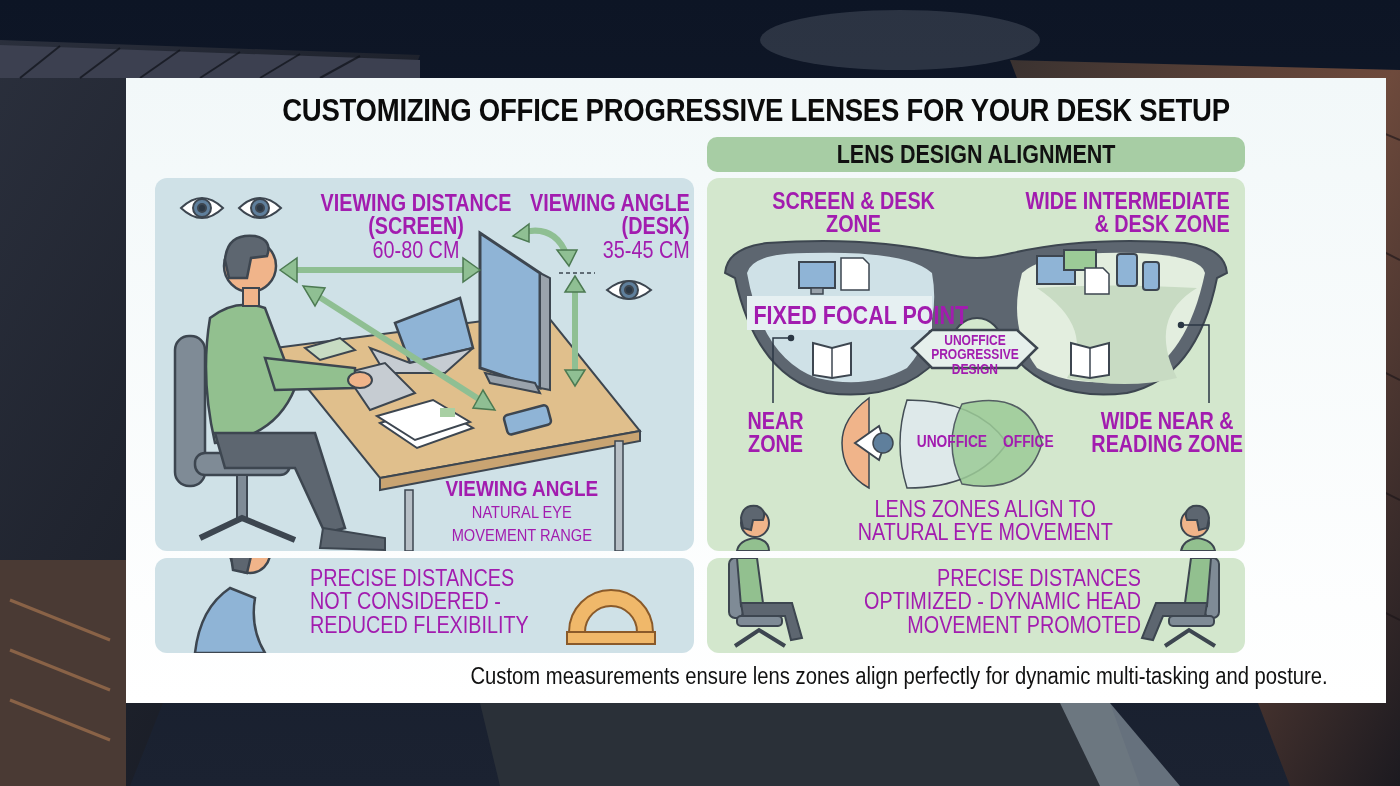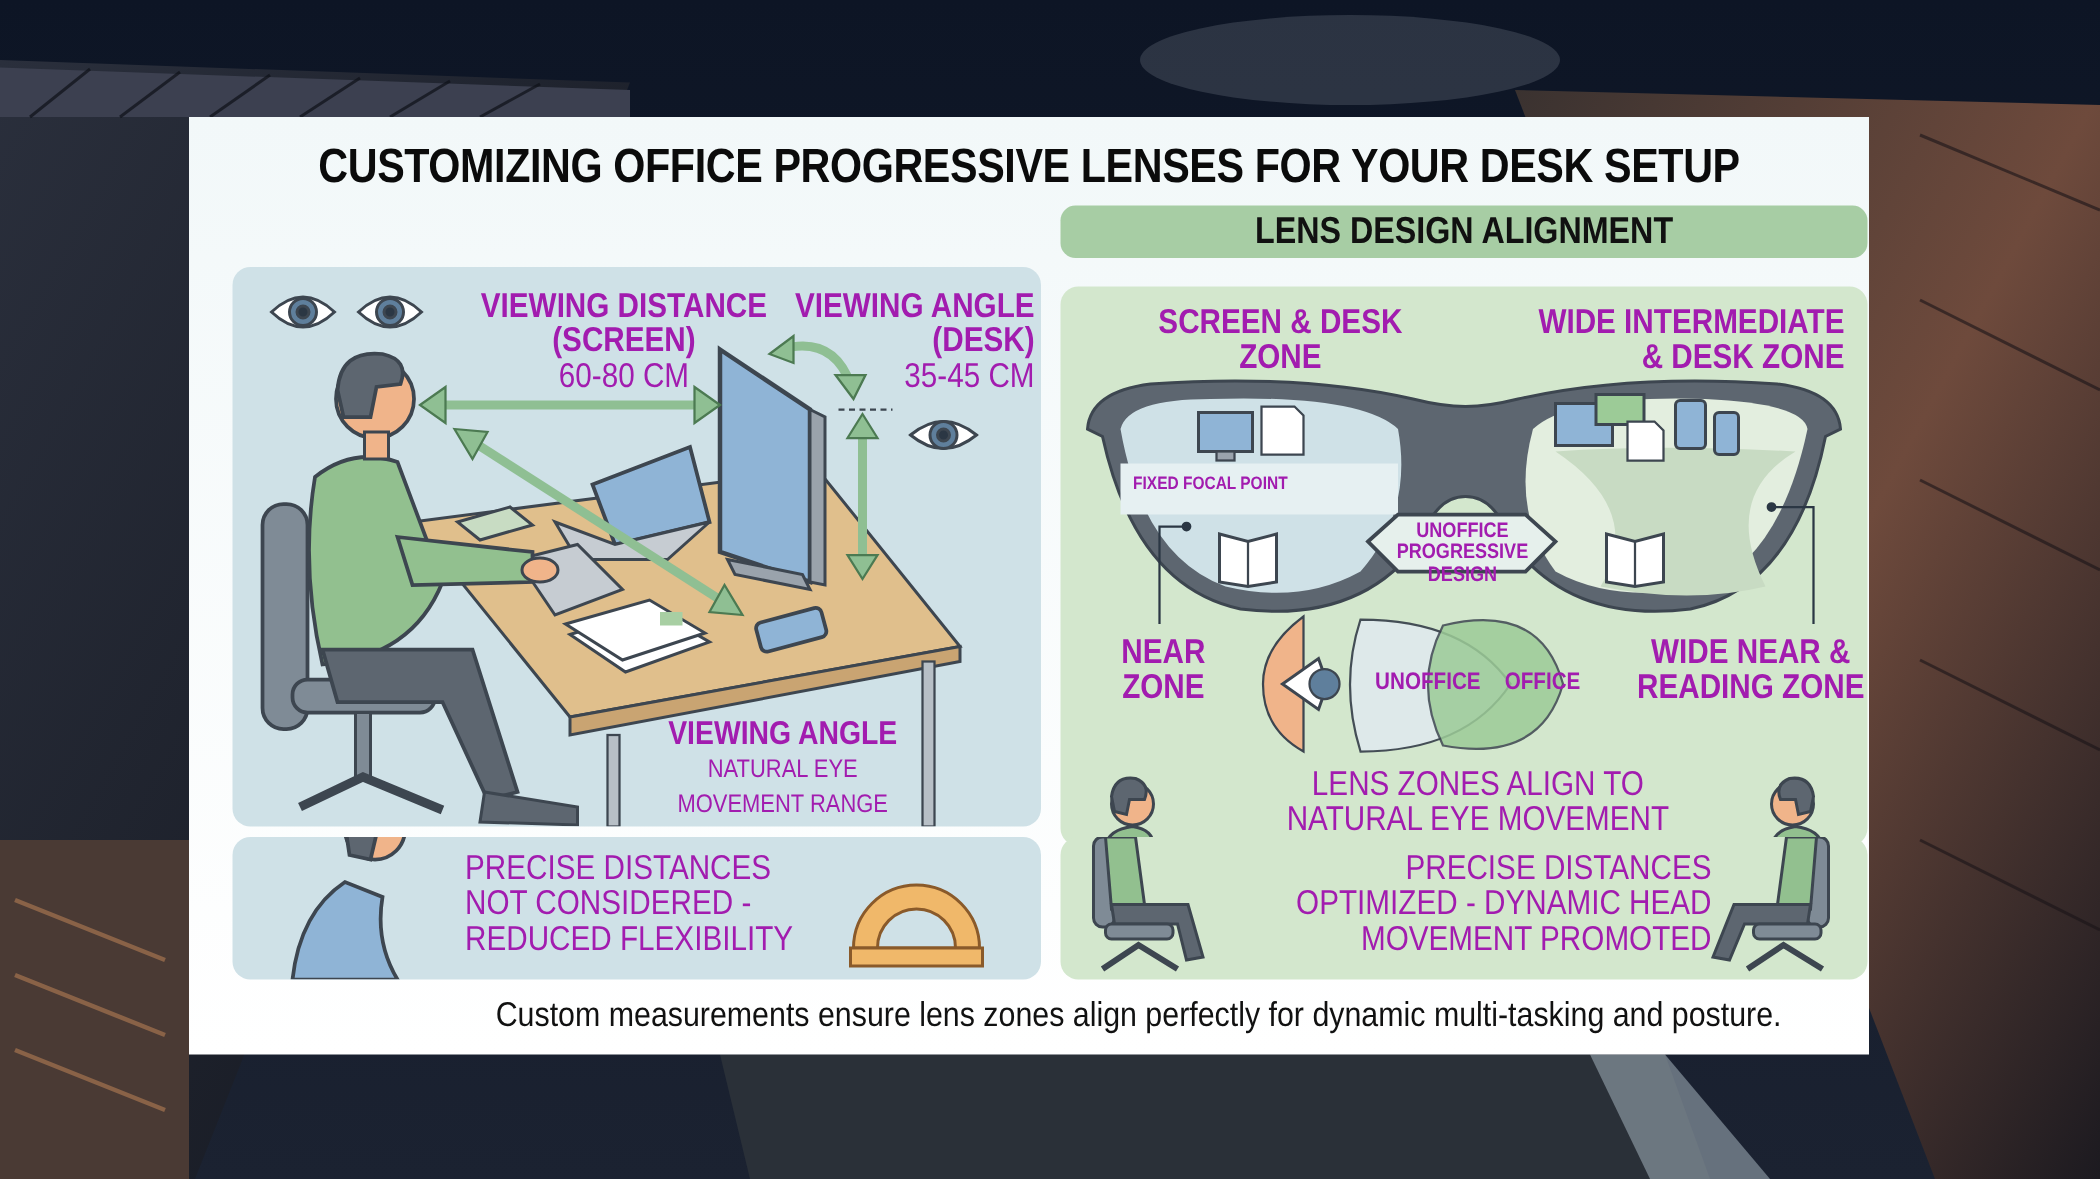--- a/index.html
+++ b/index.html
@@ -6,42 +6,42 @@
   html, body { width: 1400px; height: 786px; overflow: hidden; }
   body {
     position: relative;
     font-family: "Liberation Sans", "DejaVu Sans", sans-serif;
     background: #0c1220;
   }
   .bg { position: absolute; inset: 0; overflow: hidden; }
   .bg svg { width: 1400px; height: 786px; display: block; }
 
   .card {
-    position: absolute; left: 126px; top: 78px; width: 1120px; height: 625px;
+    position: absolute; left: 126px; top: 78px; width: 1260px; height: 625px;
     background: linear-gradient(180deg, #f2f8f9 0%, #ffffff 100%);
   }
   .title {
     position: absolute; left: 0; top: 14px; width: 100%; text-align: center;
     font-weight: 700; font-size: 32px; color: #0b0b0b; letter-spacing: -0.3px;
     transform: scaleX(0.86); transform-origin: center;
     white-space: nowrap;
   }
   .band {
     position: absolute; top: 59px; height: 35px; border-radius: 10px;
     display: flex; align-items: center; justify-content: center;
     font-weight: 700; font-size: 25px; color: #111;
   }
   .band span { display: inline-block; transform: scaleX(0.86); white-space: nowrap; }
   .band.left { left: 29px; width: 539px; background: #a9c6d1; }
   .band.right { left: 581px; width: 538px; background: #a7cda4; }
 
   .panel { position: absolute; border-radius: 12px; overflow: hidden; }
   .p-left-main { left: 29px; top: 100px; width: 539px; height: 373px; background: #cfe1e7; }
   .p-left-low  { left: 29px; top: 480px; width: 539px; height: 95px; background: #cfe1e7; }
-  .p-right-main{ left: 581px; top: 100px; width: 538px; height: 373px; background: #d3e7cd; margin-top: 13px; }
+  .p-right-main{ left: 581px; top: 100px; width: 538px; height: 373px; background: #d3e7cd; }
   .p-right-low { left: 581px; top: 480px; width: 538px; height: 95px; background: #d3e7cd; }
 
   .panel svg.art { position: absolute; left: 0; top: 0; }
 
   .lbl {
     position: absolute; font-weight: 700; color: #a21caf; text-align: center;
     line-height: 1.02; white-space: nowrap;
   }
   .lbl > span { display: inline-block; transform: scaleX(0.86); }
   .reg { font-weight: 400; }
@@ -264,21 +264,21 @@
         <path d="M474 373 Q476 362 490 360 Q506 362 508 373Z" fill="#92c08f" stroke="#3d4650" stroke-width="2"></path>
       </g>
     </svg>
 
     <div class="lbl" style="left:52px;top:12px;font-size:23px;">
       <span><span>SCREEN &amp; DESK</span><br><span>ZONE</span></span>
     </div>
     <div class="lbl" style="left:302px;top:12px;font-size:23px;text-align:right;">
       <span><span>WIDE INTERMEDIATE</span><br><span>&amp; DESK ZONE</span></span>
     </div>
-    <div class="lbl" style="left:40px;top:125px;font-size:12px;">
+    <div class="lbl" style="left:29px;top:125px;font-size:25px;">
       <span>FIXED FOCAL POINT</span>
     </div>
     <div class="lbl" style="left:214px;top:155px;font-size:14px;width:108px;">
       <span><span>UNOFFICE</span><br><span>PROGRESSIVE</span><br><span>DESIGN</span></span>
     </div>
     <div class="lbl" style="left:36px;top:232px;font-size:23px;">
       <span><span>NEAR</span><br><span>ZONE</span></span>
     </div>
     <div class="lbl" style="left:372px;top:232px;font-size:23px;">
       <span><span>WIDE NEAR &amp;</span><br><span>READING ZONE</span></span>

